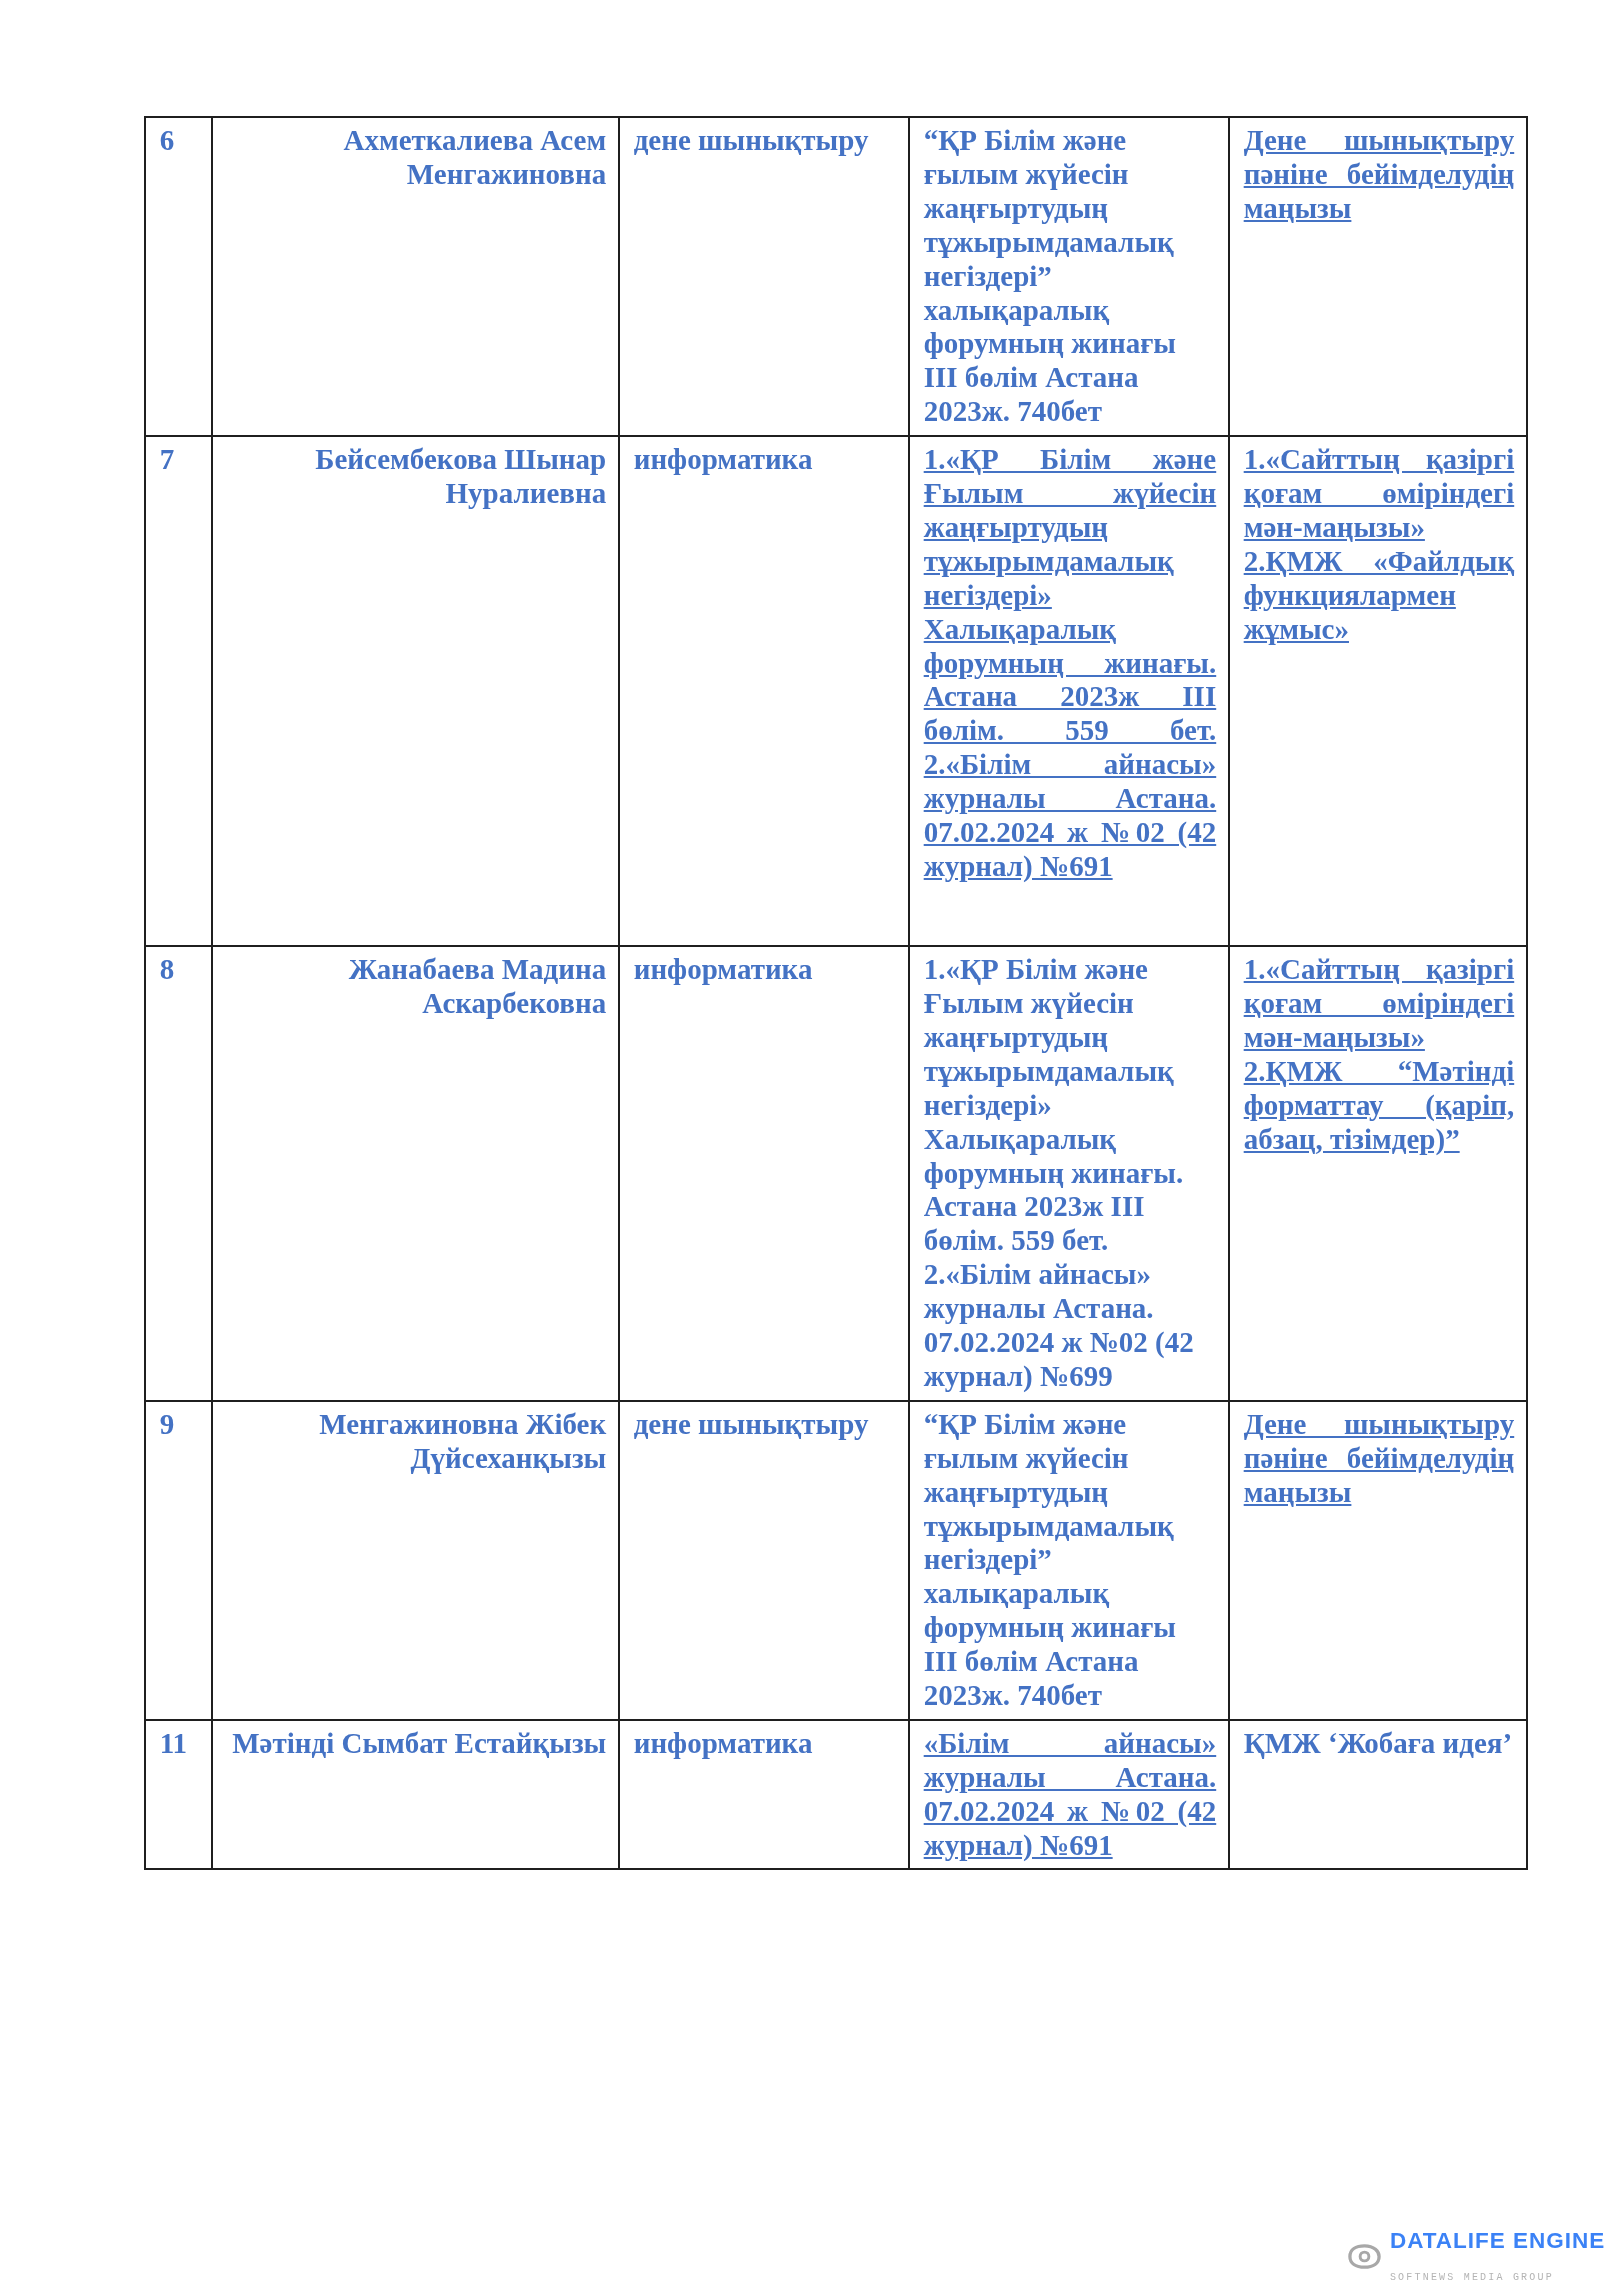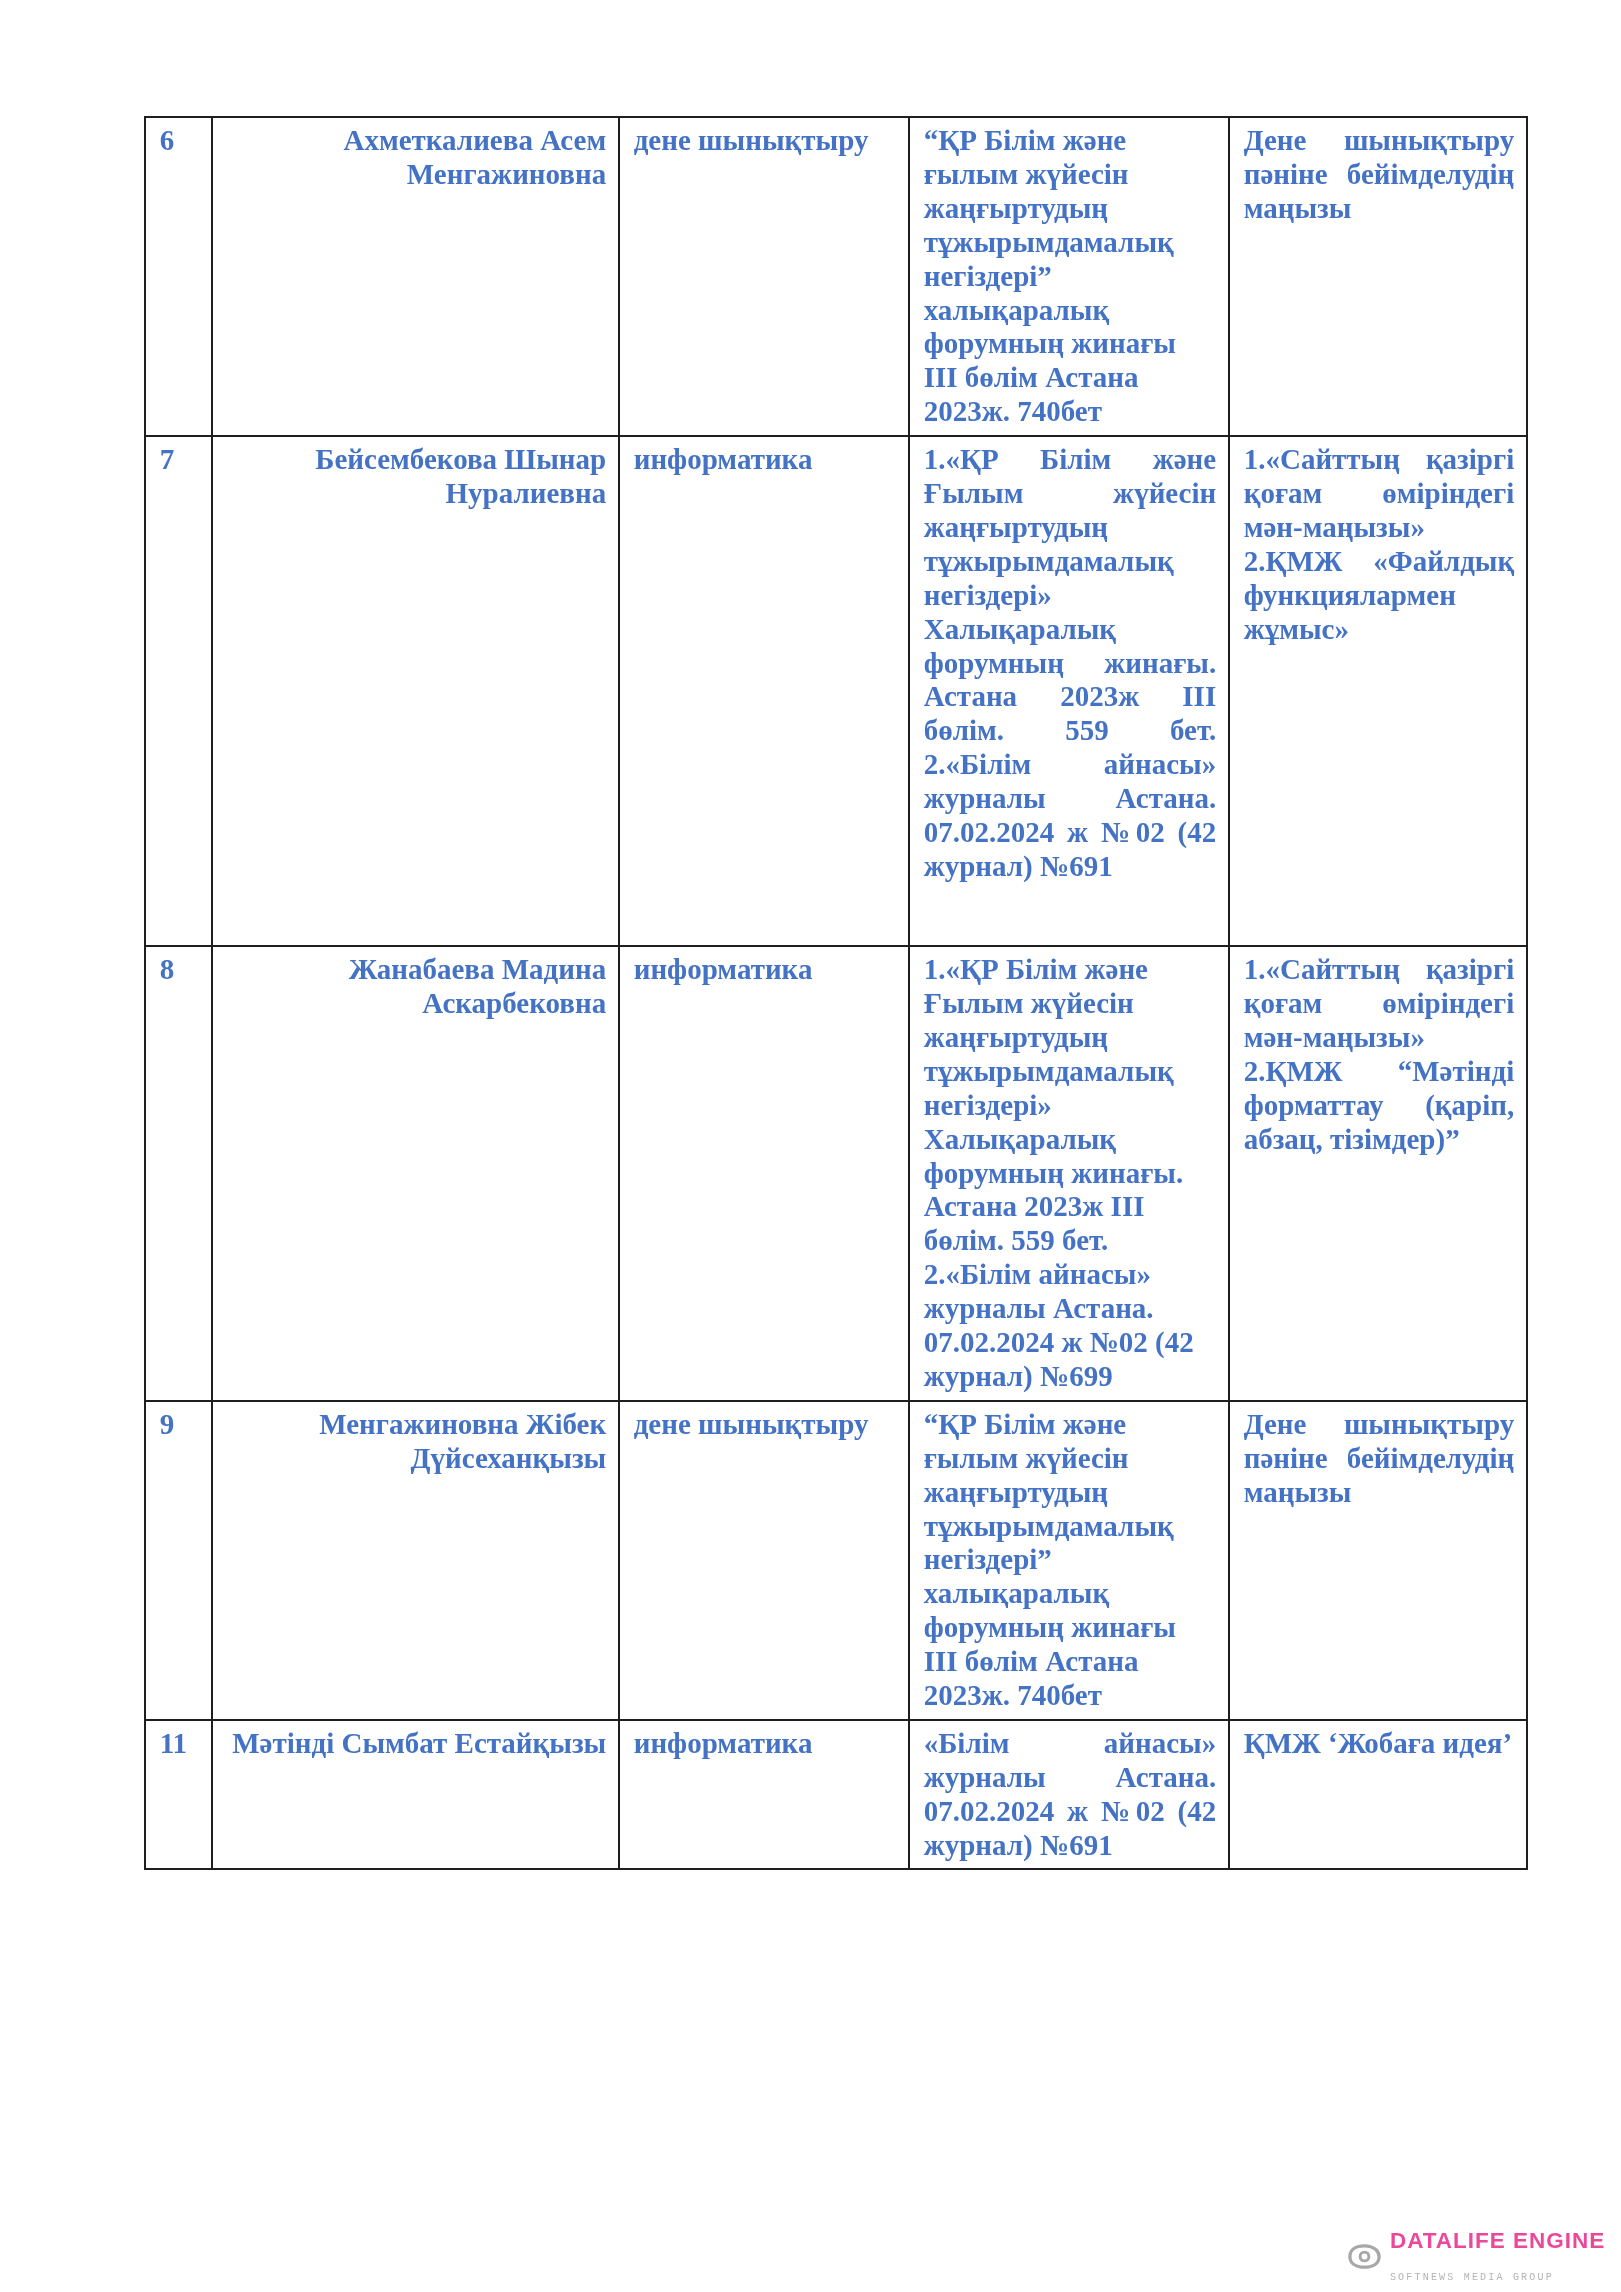--- a/index.html
+++ b/index.html
@@ -25,40 +25,40 @@
     padding:5.9px 11.8px 5.9px 13.7px;
     color:#4472c4;
     font-weight:bold;
     font-size:29px;
     line-height:1.17;
     word-wrap:break-word;
   }
   td.numcell{padding-left:11.8px;padding-top:3.9px;}
   td.namecell{padding-left:15.7px;text-align:right;}
   .vm{vertical-align:middle;}
-  .just{text-align:justify;text-align-last:left;}
+  .just{text-align:justify;text-align-last:left;text-decoration:underline;}
   .lhw{line-height:1.38;}
   .lhm{line-height:1.26;}
   .pushdown{padding-top:147px;margin-left:32px;}
   
   .footer-logo{
     position:absolute;
     right:15.7px;
     bottom:9.8px;
     display:flex;
     align-items:center;
     gap:7.8px;
     color:#a8a8a8;
   }
   .logo-text .brand{
     font-family:"Liberation Sans","DejaVu Sans",sans-serif;
     font-size:22.5px;
     font-weight:bold;
     letter-spacing:1px;
-    color:#ec4899;
+    color:#3b82f6;
     line-height:1;
   }
   .logo-text .tagline{
     font-family:Liberation Mono, monospace;
     font-size:10px;
     letter-spacing:2.2px;
     color:#b4b4b4;
     line-height:1;
     margin-top:21px;
   }

